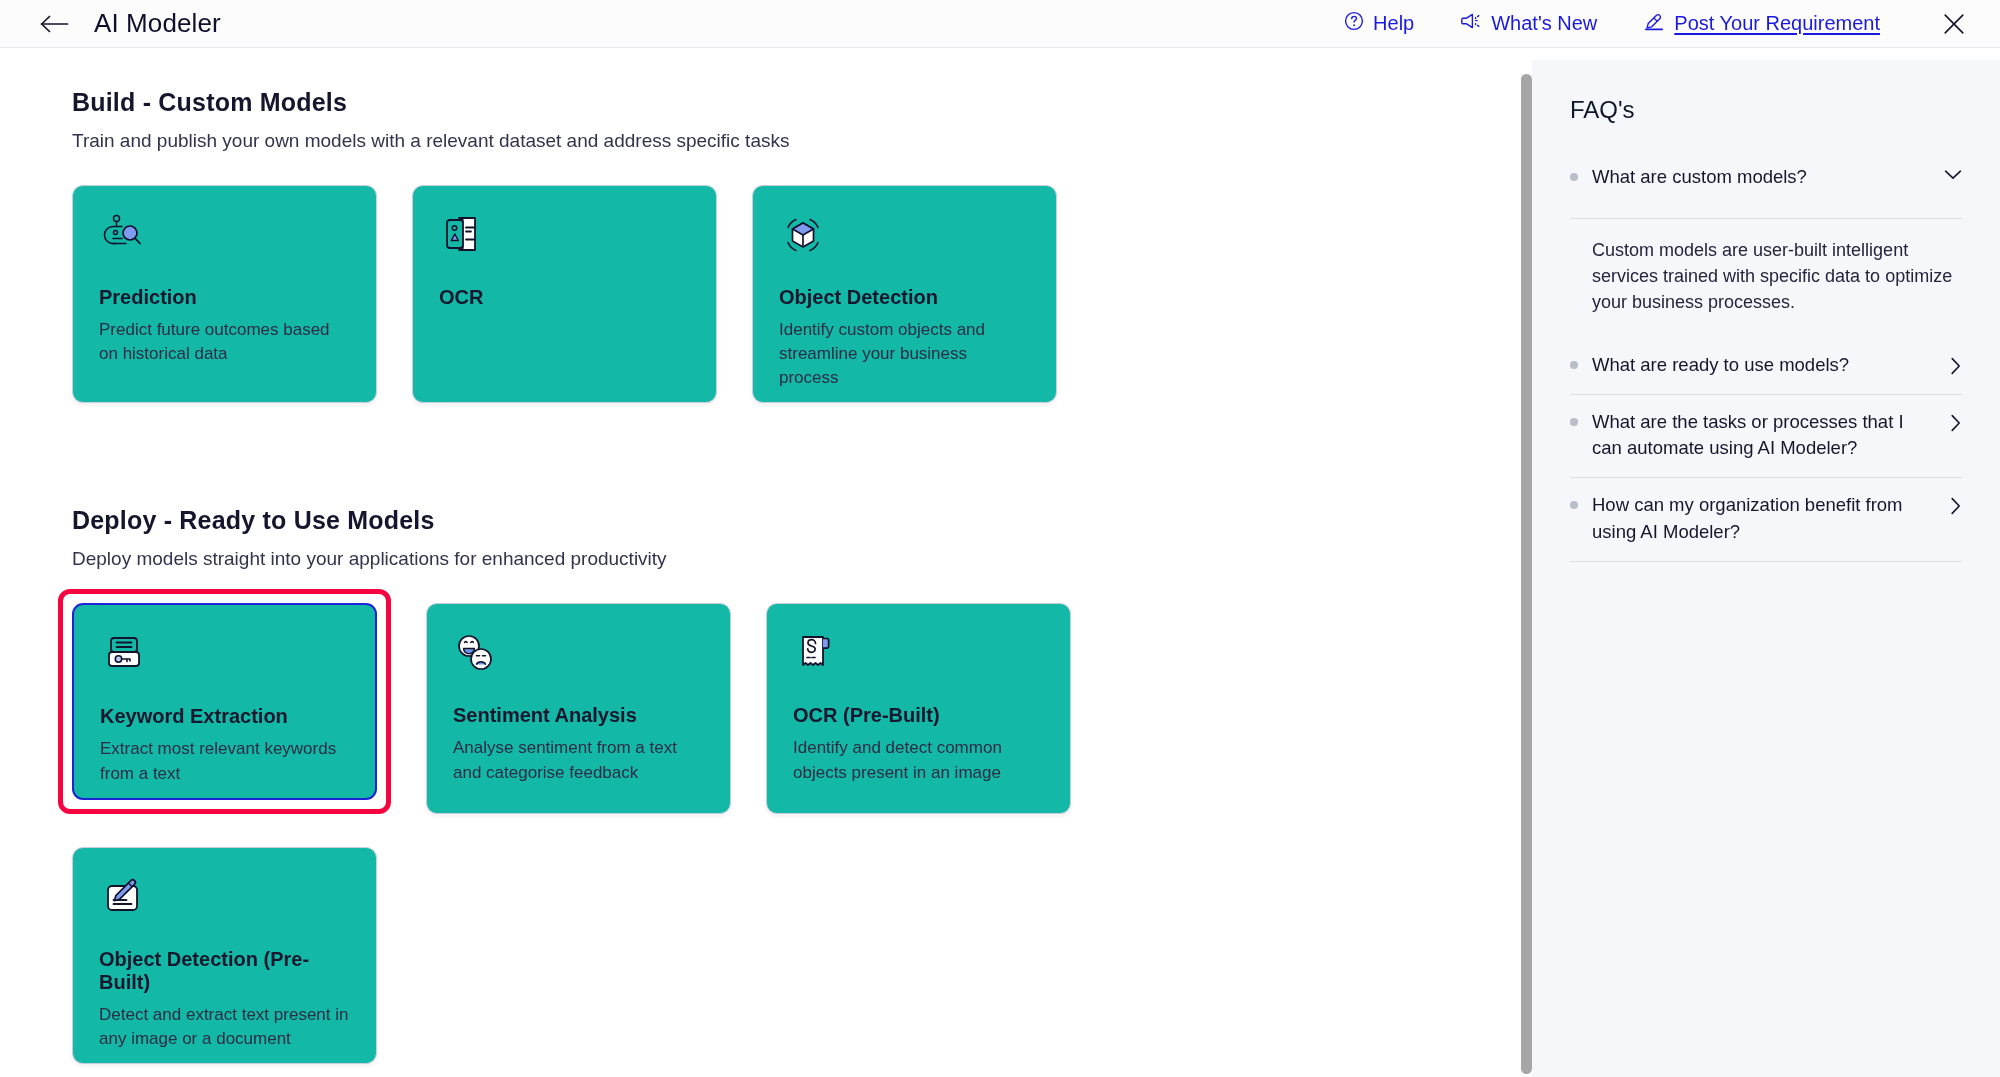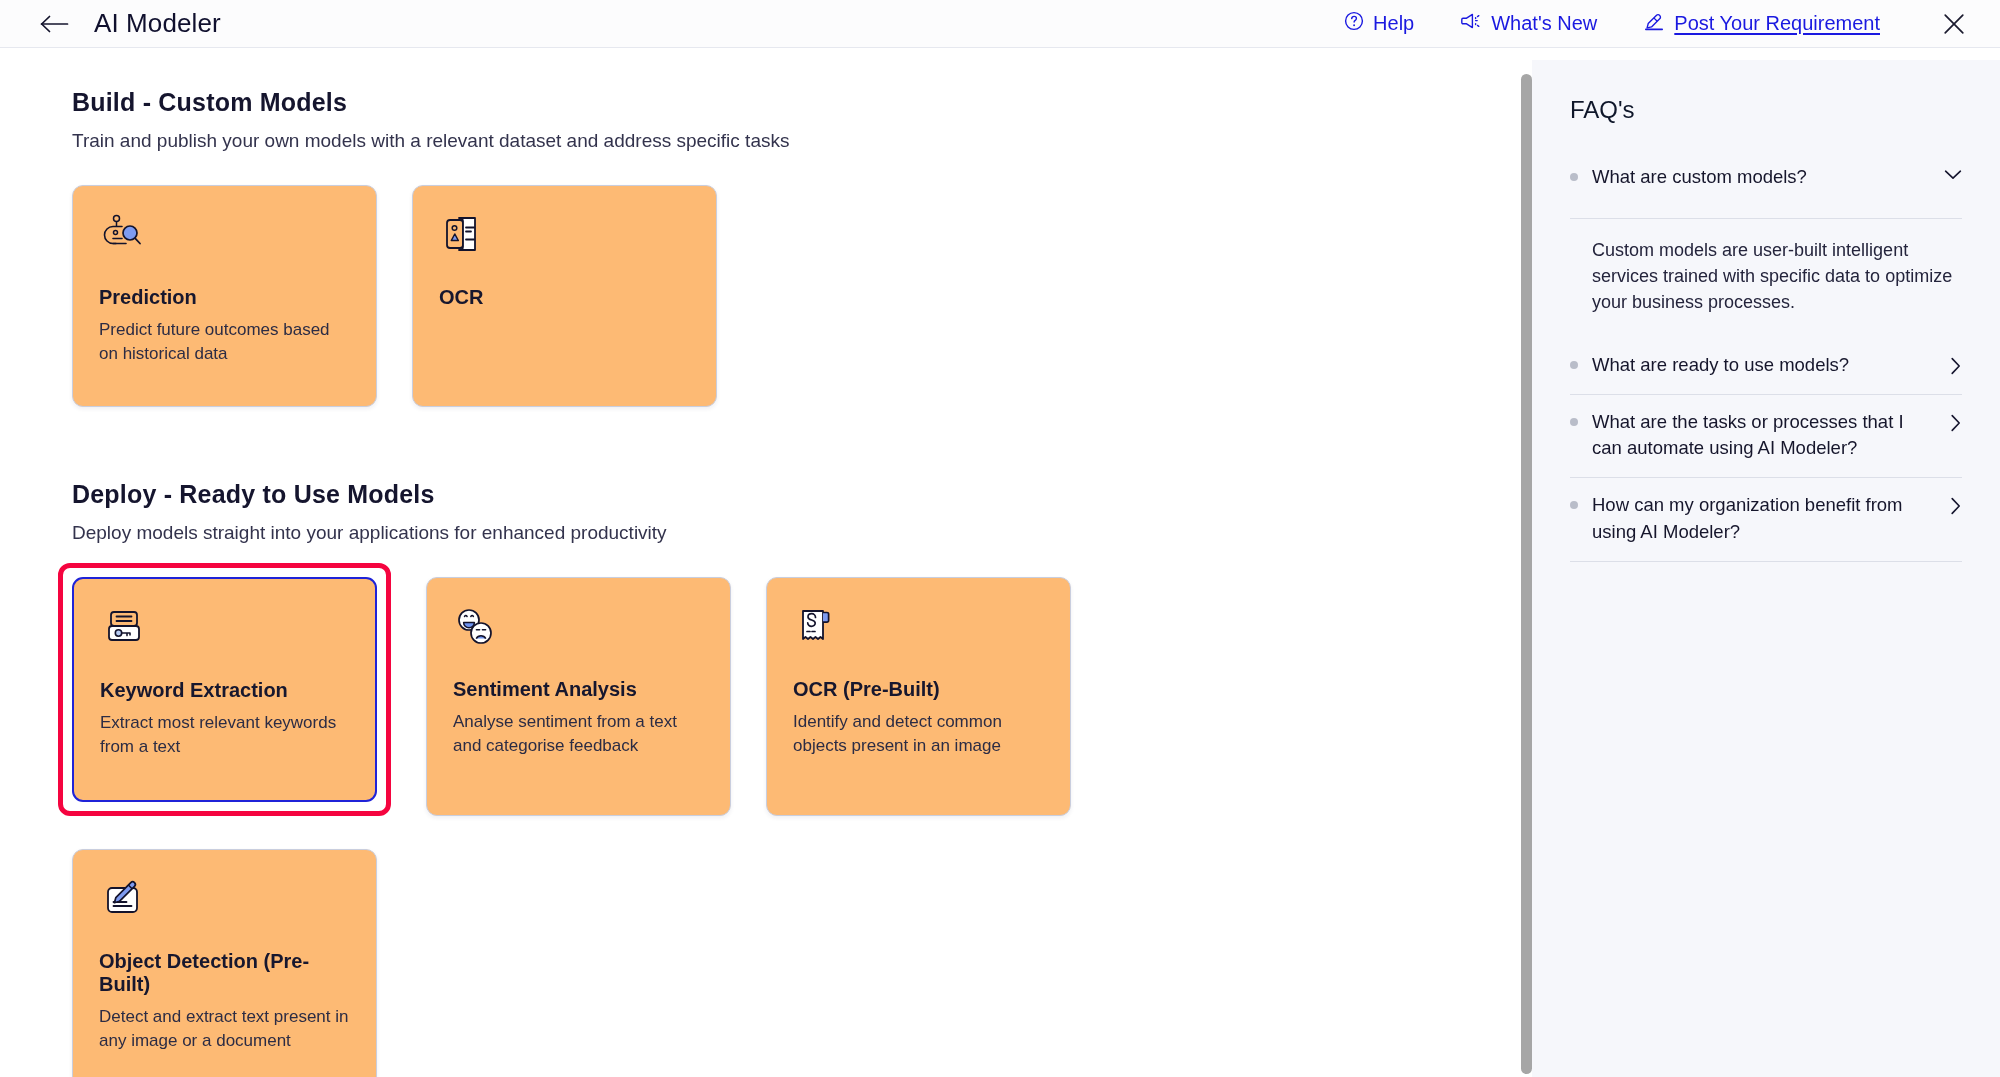--- a/index.html
+++ b/index.html
@@ -112,22 +112,22 @@
   .cards-row {
     display: flex;
     gap: 35px;
     margin-top: 33px;
   }
   .card {
     width: 305px;
     min-height: 182px;
     border: 1px solid #c9cede;
     border-radius: 11px;
-    background: #fdba74;
-    padding: 28px 26px 40px 26px;
+    background: #14b8a6;
+    padding: 28px 26px 12px 26px;
     box-shadow: 0 2px 4px rgba(30,35,70,.07);
     cursor: pointer;
     display: flex;
     flex-direction: column;
   }
   .card-icon {
     height: 50px;
     margin-bottom: 22px;
     display: flex;
     align-items: flex-start;
@@ -150,21 +150,21 @@
     padding: 9px;
     border: 5px solid #f5043f;
     border-radius: 12px;
     margin: -14px 0 0 -14px;
   }
   .card-highlight-wrap .card {
     border: 2px solid #1f23d8;
     box-shadow: none;
     min-height: 180px;
   }
-  .deploy-section { margin-top: 73px; }
+  .deploy-section { margin-top: 103px; }
 
   
   .faq-panel {
     width: 468px;
     height: 1017px;
     background: #f6f7fb;
     padding: 36px 38px 0 38px;
   }
   .faq-heading {
     font-size: 24px;
@@ -302,20 +302,32 @@
               <rect x="8" y="6" width="16" height="28" rx="3" stroke="#13132c" stroke-width="1.8"></rect>
               <path d="M20 4c2.5 0 4 1.4 4 3.6v24.8c0 2.2-1.5 3.6-4 3.6h16V4H20Z" fill="#fff" stroke="#13132c" stroke-width="1.8" stroke-linejoin="round"></path>
               <circle cx="15.5" cy="14" r="2.3" stroke="#13132c" stroke-width="1.5"></circle>
               <path d="M12.3 26.5 15.8 20l3.5 6.5h-7Z" fill="#7e9bf0" stroke="#13132c" stroke-width="1.5" stroke-linejoin="round"></path>
               <path d="M27 13.5h8M27 17.5h5M27 25.5h8" stroke="#13132c" stroke-width="1.8" stroke-linecap="round"></path>
             </svg>
           </div>
           <div class="card-title">OCR</div>
         </div>
 
+        <div class="card">
+          <div class="card-icon">
+            <svg width="48" height="44" viewBox="0 0 48 44" fill="none">
+              <path d="M9 13.5A15 15 0 0 1 17 5.5M31 5.5a15 15 0 0 1 8 8M39 28.5a15 15 0 0 1-8 8M17 36.5a15 15 0 0 1-8-8" stroke="#13132c" stroke-width="1.6" stroke-linecap="round"></path>
+              <path d="M24 9 34.5 15v12L24 33 13.5 27V15L24 9Z" fill="#fff" stroke="#13132c" stroke-width="1.7" stroke-linejoin="round"></path>
+              <path d="M24 9 34.5 15 24 21 13.5 15 24 9Z" fill="#7e9bf0" stroke="#13132c" stroke-width="1.7" stroke-linejoin="round"></path>
+              <path d="M24 21v12" stroke="#13132c" stroke-width="1.7"></path>
+            </svg>
+          </div>
+          <div class="card-title">Object Detection</div>
+          <div class="card-desc">Identify custom objects and streamline your business process</div>
+        </div>
 
       </div>
     </div>
 
     <div class="deploy-section">
       <div class="section-title">Deploy - Ready to Use Models</div>
       <div class="section-sub">Deploy models straight into your applications for enhanced productivity</div>
 
       <div class="cards-row">
 

